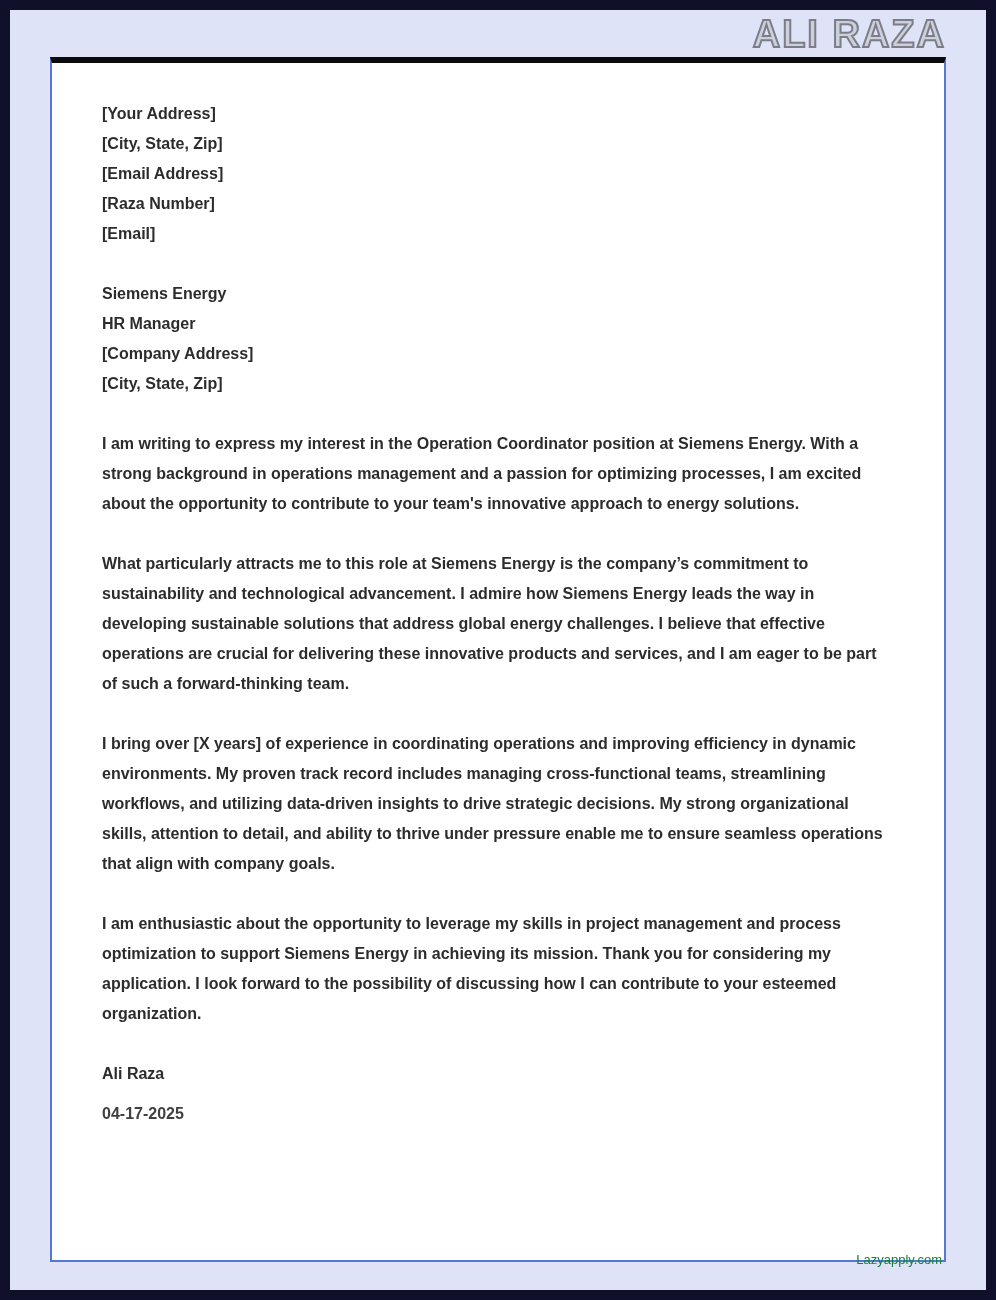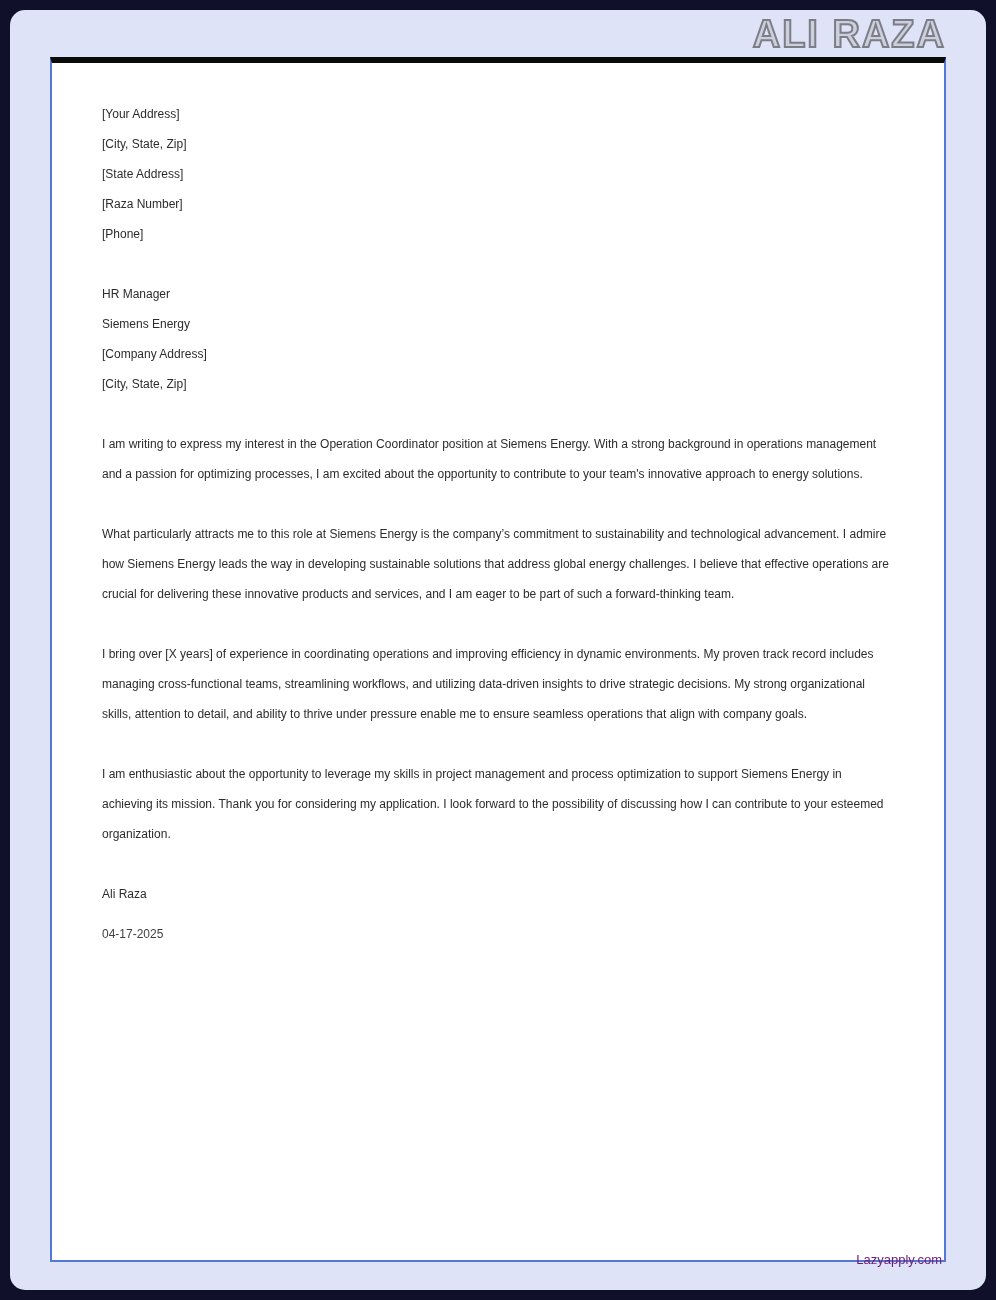--- a/index.html
+++ b/index.html
@@ -14,21 +14,20 @@
     width: 996px;
     height: 1300px;
     background: #10102a;
     padding: 10px;
   }
   .canvas {
     position: relative;
     width: 100%;
     height: 100%;
     background: #dee3f8;
-    border-radius: 15px;
   }
   .header-name {
     position: absolute;
     top: 2px;
     right: 40px;
     font-size: 38px;
     line-height: 44px;
     font-weight: 700;
     letter-spacing: 2px;
     color: #ccd0dd;
@@ -37,61 +36,62 @@
   .page {
     position: absolute;
     left: 40px;
     right: 40px;
     top: 47px;
     bottom: 28px;
     background: #ffffff;
     border: 2px solid #5577d6;
     border-top: 6px solid #0a0a0a;
     padding: 36px 52px 0 50px;
-    font-size: 12px;
+    font-size: 16px;
     line-height: 30px;
     color: #2c2c2c;
+    font-weight: bold;
   }
   .block { margin: 0 0 30px 0; }
   p.block { margin: 0 0 30px 0; }
   .closing-block { margin: 0 0 10px 0; }
   .sent-date {
     color: #404040;
     cursor: pointer;
   }
   .watermark {
     position: absolute;
     right: 44px;
     bottom: 22px;
     font-size: 13px;
     line-height: 16px;
-    color: #701a75;
+    color: #15803d;
   }
 </style>
 </head>
 <body>
 
 <div class="frame">
   <div class="canvas">
 
     <div class="header-name">ALI RAZA</div>
 
     <div class="page">
 
       <div class="block">
         <div>[Your Address]</div>
         <div>[City, State, Zip]</div>
-        <div>[State Address]</div>
+        <div>[Email Address]</div>
         <div>[Raza Number]</div>
-        <div>[Phone]</div>
+        <div>[Email]</div>
       </div>
 
       <div class="block">
+        <div>Siemens Energy</div>
         <div>HR Manager</div>
-        <div>Siemens Energy</div>
         <div>[Company Address]</div>
         <div>[City, State, Zip]</div>
       </div>
 
 
       <p class="block">I am writing to express my interest in the Operation Coordinator position at Siemens Energy. With a strong background in operations management and a passion for optimizing processes, I am excited about the opportunity to contribute to your team's innovative approach to energy solutions.</p>
       <p class="block">What particularly attracts me to this role at Siemens Energy is the company’s commitment to sustainability and technological advancement. I admire how Siemens Energy leads the way in developing sustainable solutions that address global energy challenges. I believe that effective operations are crucial for delivering these innovative products and services, and I am eager to be part of such a forward-thinking team.</p>
       <p class="block">I bring over [X years] of experience in coordinating operations and improving efficiency in dynamic environments. My proven track record includes managing cross-functional teams, streamlining workflows, and utilizing data-driven insights to drive strategic decisions. My strong organizational skills, attention to detail, and ability to thrive under pressure enable me to ensure seamless operations that align with company goals.</p>
       <p class="block">I am enthusiastic about the opportunity to leverage my skills in project management and process optimization to support Siemens Energy in achieving its mission. Thank you for considering my application. I look forward to the possibility of discussing how I can contribute to your esteemed organization.</p>
 

